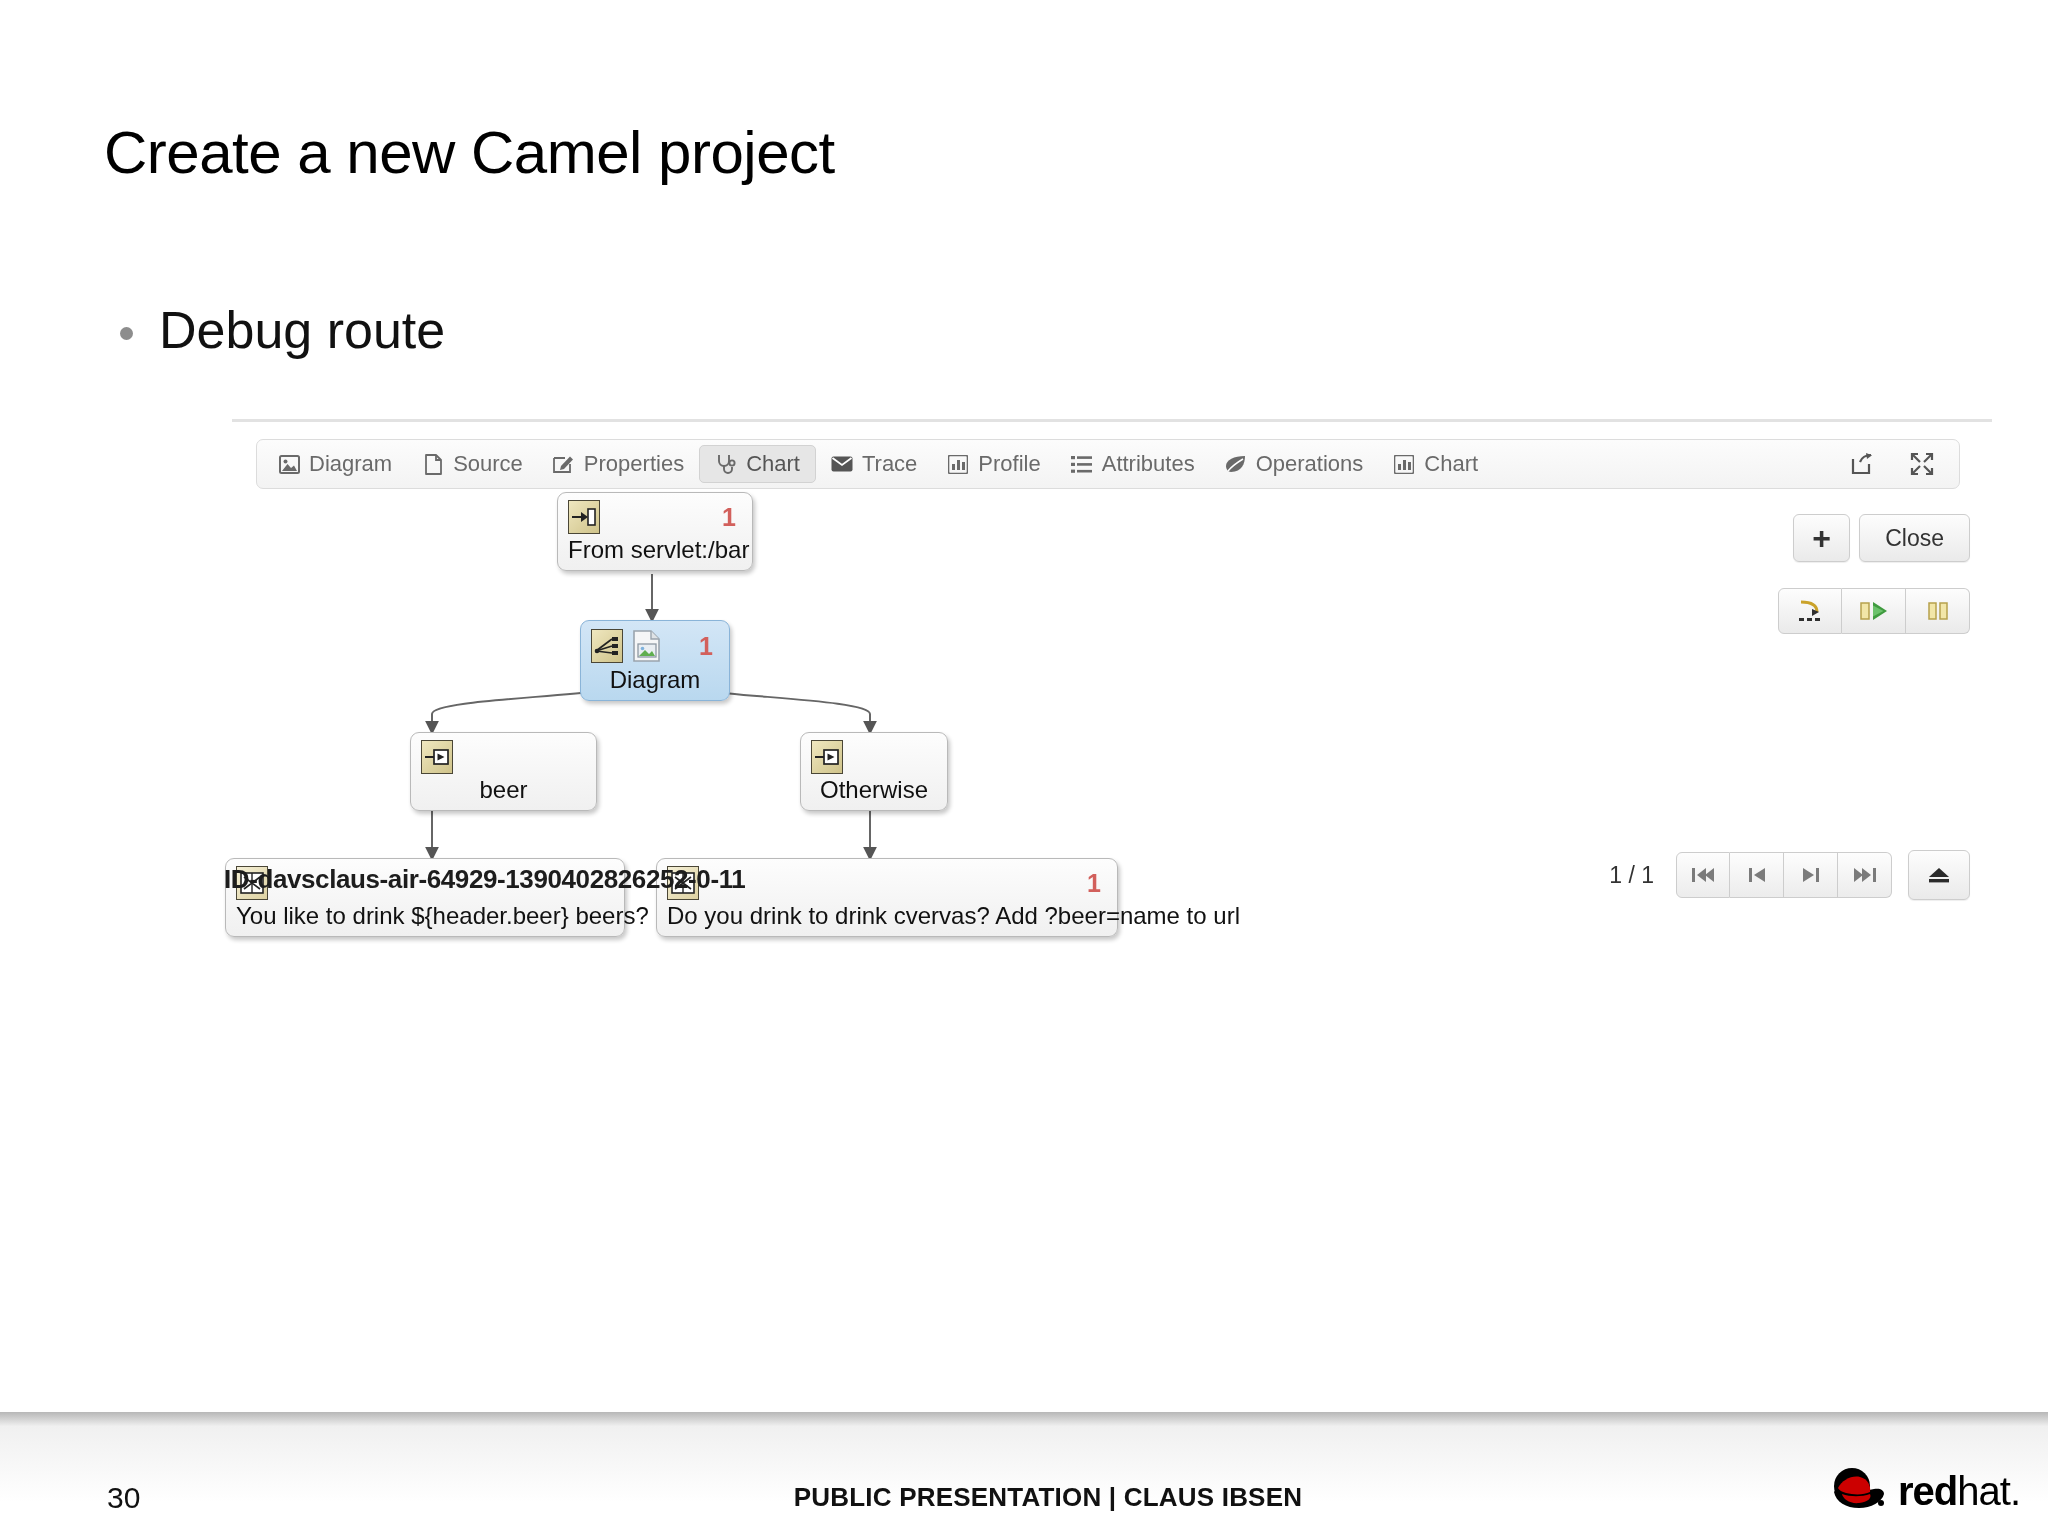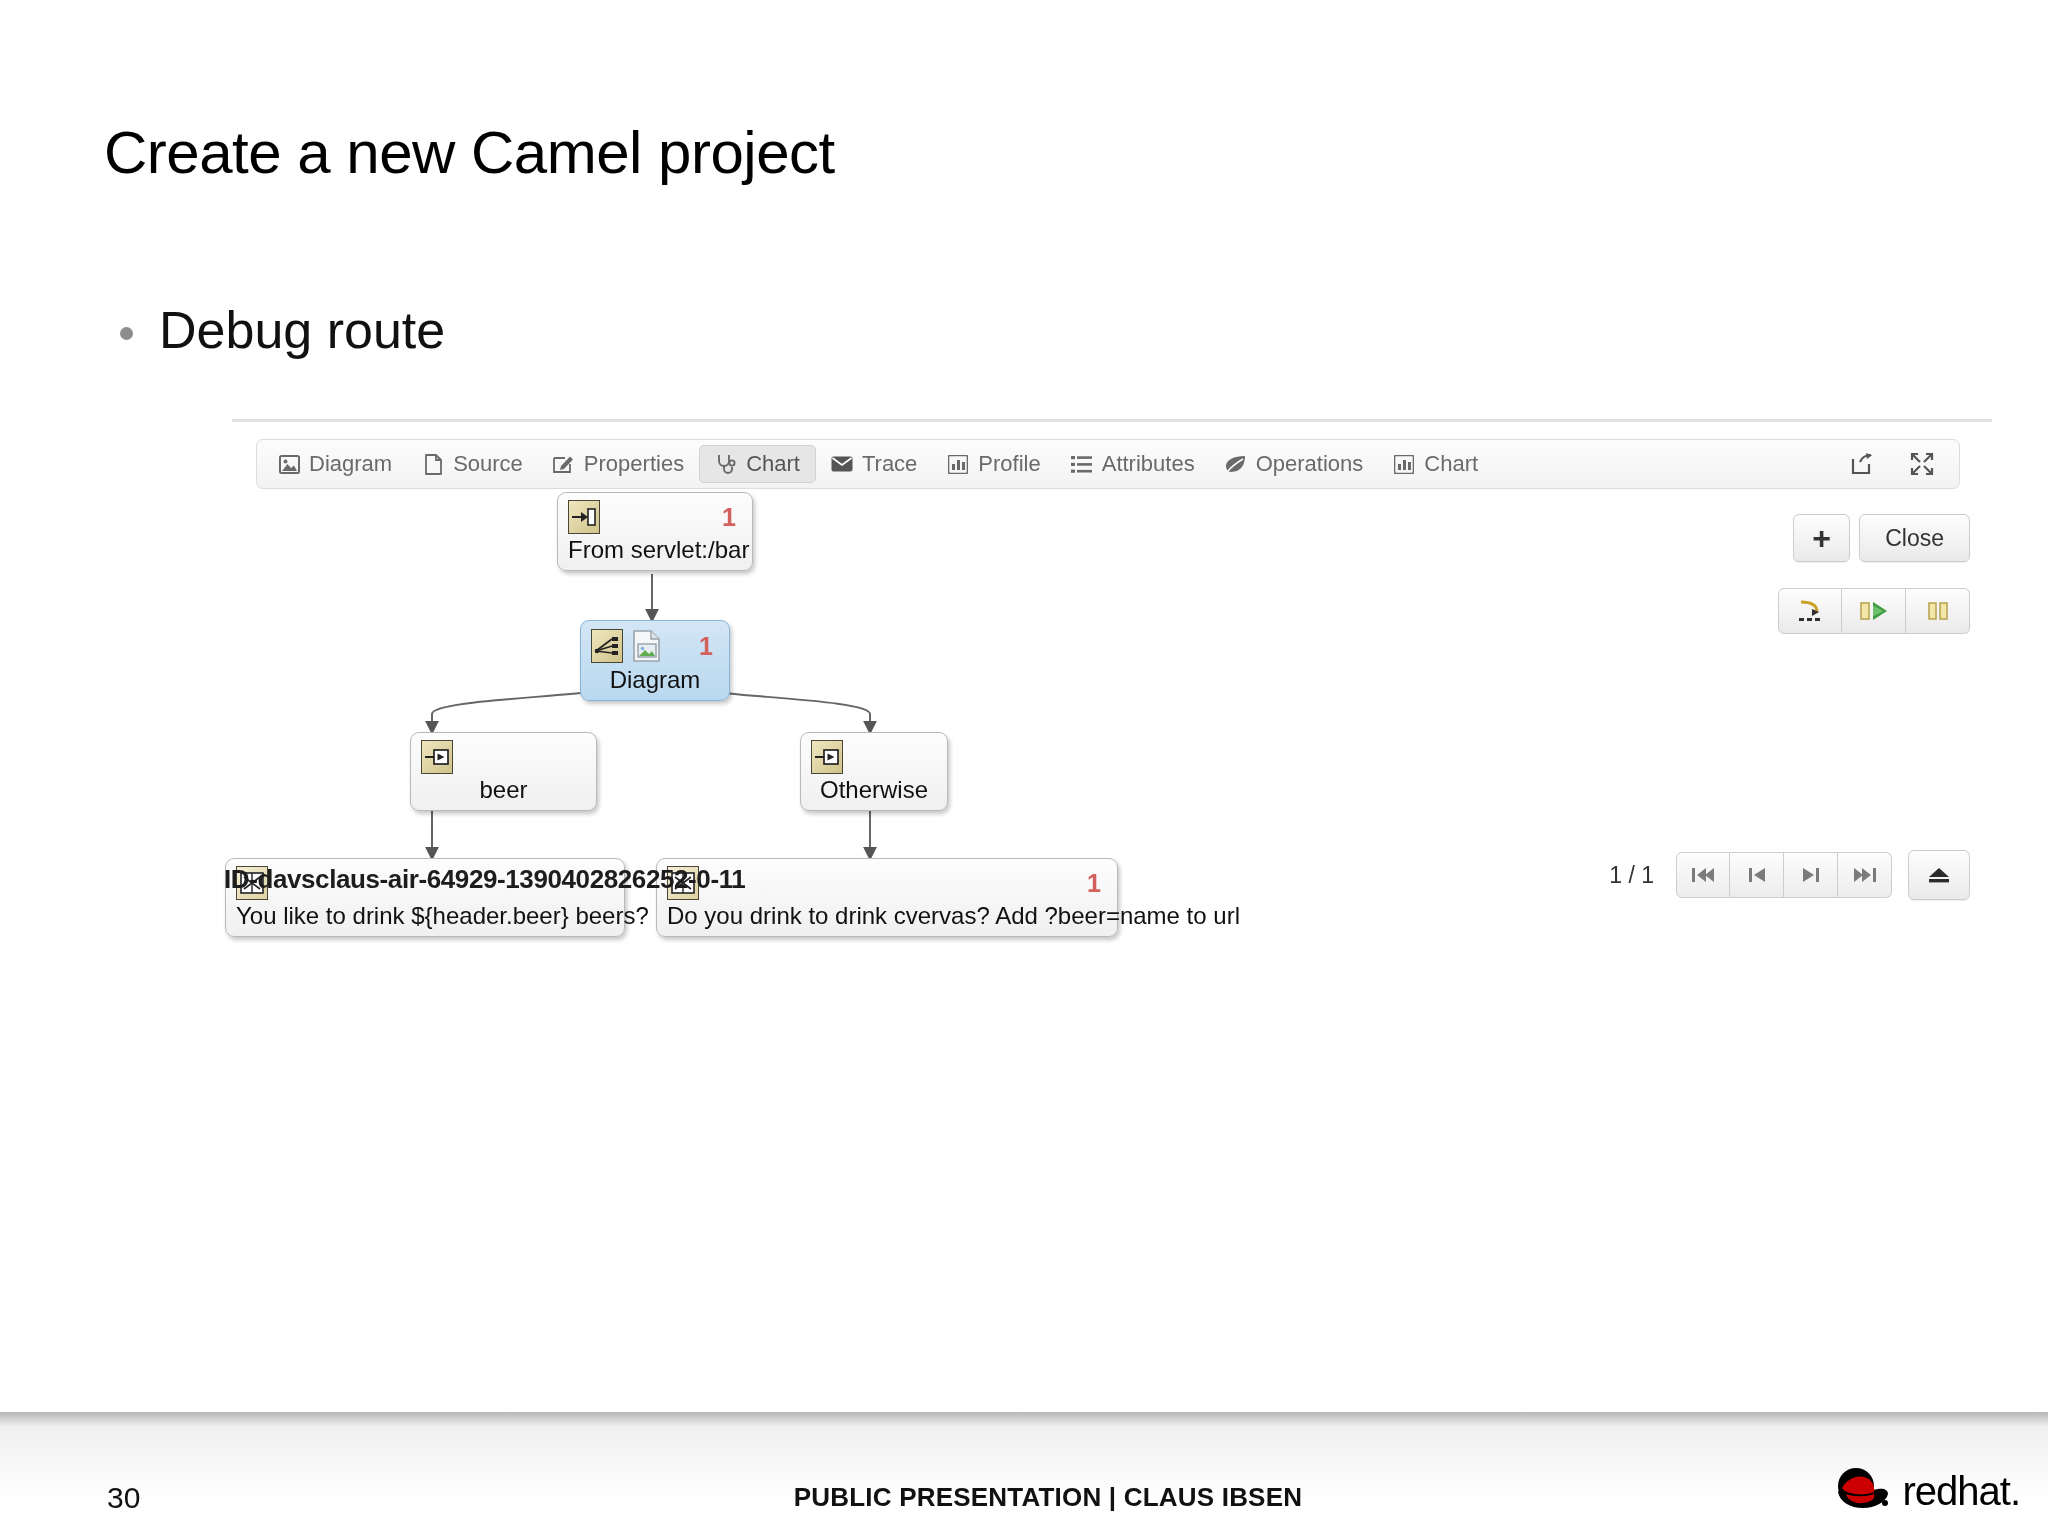--- a/index.html
+++ b/index.html
@@ -168,21 +168,21 @@
     text-align:center; font-size:26px; font-weight:bold; color:#111;
     letter-spacing:0.2px;
     padding-left:48px;
   }
   .logo{
     position:absolute; right:28px; top:1466px;
     display:flex; align-items:center; gap:10px;
   }
   .logo-mark{ width:62px; height:50px; }
   .logo-text{ font-size:40px; color:#000; letter-spacing:-1px; }
-  .logo-text b{ font-weight:normal; }
+  .logo-text b{ font-weight:bold; }
 </style>
 </head>
 <body>
 
 <div class="slide-title">Create a new Camel project</div>
 
 <div class="bullet-row">
   <span class="bullet-dot"></span>
   <span class="bullet-text">Debug route</span>
 </div>

